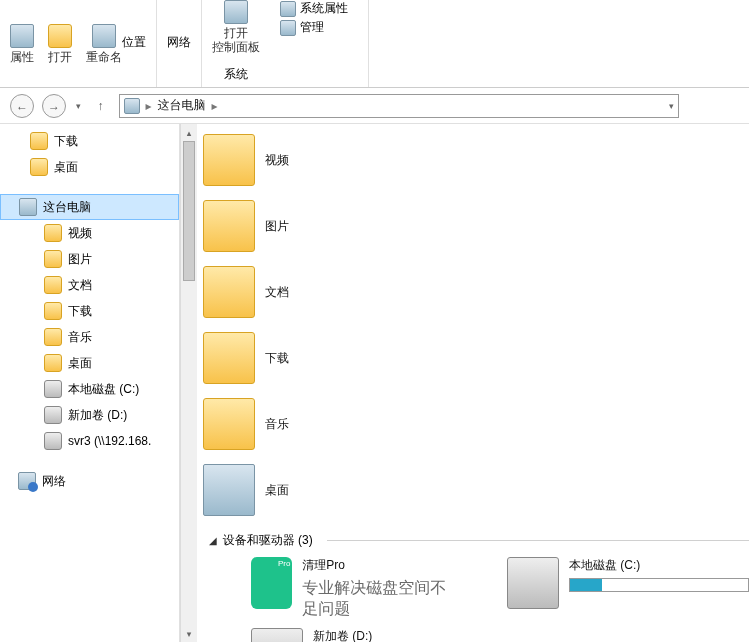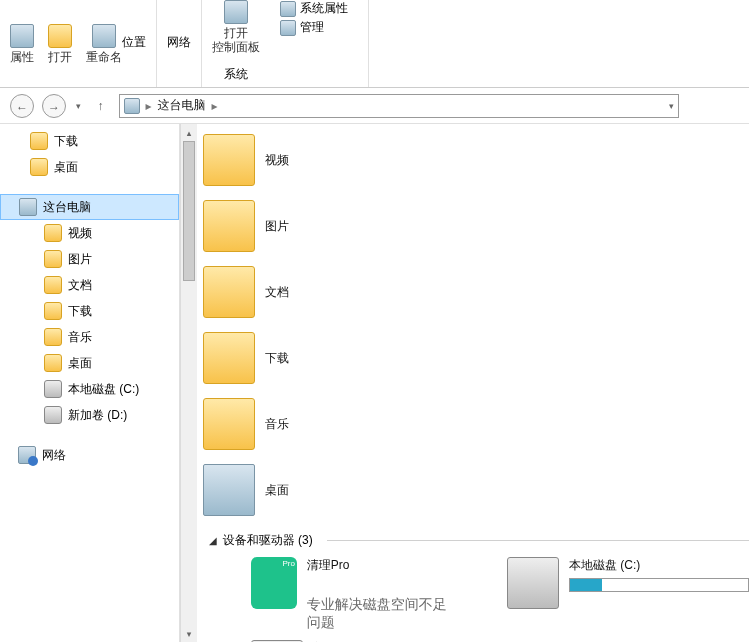--- a/index.html
+++ b/index.html
@@ -49,21 +49,21 @@
 .big-item .label { color: #111; }
 .section-head { display: flex; align-items: center; gap: 6px; margin: 12px 0 8px 6px; }
 .section-head .tri { font-size: 10px; color: #333; cursor: pointer; }
 .section-head .title { color: #000000; }
 .section-head .line { flex: 1; height: 1px; background: #d0d0d0; margin-left: 8px; }
 .device-row { display: flex; gap: 52px; margin-left: 16px; padding-left: 32px; }
 .device { display: flex; gap: 10px; width: 300px; cursor: pointer; }
 .device .dv-ico { width: 52px; height: 52px; }
 .device .dv-txt { display: flex; flex-direction: column; gap: 4px; }
 .device .name { color: #111; }
-.device .sub { color: #6a6a6a; font-size: 14px; margin-top: 18px; }
+.device .sub { color: #6a6a6a; font-size: 16px; }
 .bar { width: 180px; height: 14px; border: 1px solid #999; background: #fff; position: relative; }
 .bar .fill { position: absolute; left: 0; top: 0; bottom: 0; background: #27a6c9; }
 
 
 .folder-ico { background: linear-gradient(#ffe9a8,#f8c24a); border: 1px solid #d8a323; border-radius: 3px; }
 .pc-ico-svg { background: linear-gradient(#d8e5ef,#9ab9cc); border: 1px solid #7a94a5; border-radius: 2px; }
 .drive-ico { background: linear-gradient(#eee,#bbb); border: 1px solid #888; border-radius: 3px; }
 .app-ico { background: #1ec28b; border-radius: 6px; position: relative; }
 .app-ico::after { content: 'Pro'; position: absolute; right: 2px; top: 2px; font-size: 8px; color: #fff; }
 .net-ico { background: linear-gradient(#d8e5ef,#9ab9cc); border: 1px solid #7a94a5; border-radius: 2px; position: relative; }
@@ -173,20 +173,24 @@
         <span>桌面</span>
       </div>
     <div class="tree-item sub">
         <div class="ico drive-ico"></div>
         <span>本地磁盘 (C:)</span>
       </div>
     <div class="tree-item sub">
         <div class="ico drive-ico"></div>
         <span>新加卷 (D:)</span>
       </div>
+    <div class="tree-item sub">
+        <div class="ico drive-ico"></div>
+        <span>svr3 (\\192.168.</span>
+      </div>
     <div class="tree-sep"></div>
     <div class="tree-item top">
       <div class="ico net-ico"></div>
       <span>网络</span>
     </div>
   </div>
 
   <div class="scrollbar">
     <div class="arrow">▴</div>
     <div class="track">

